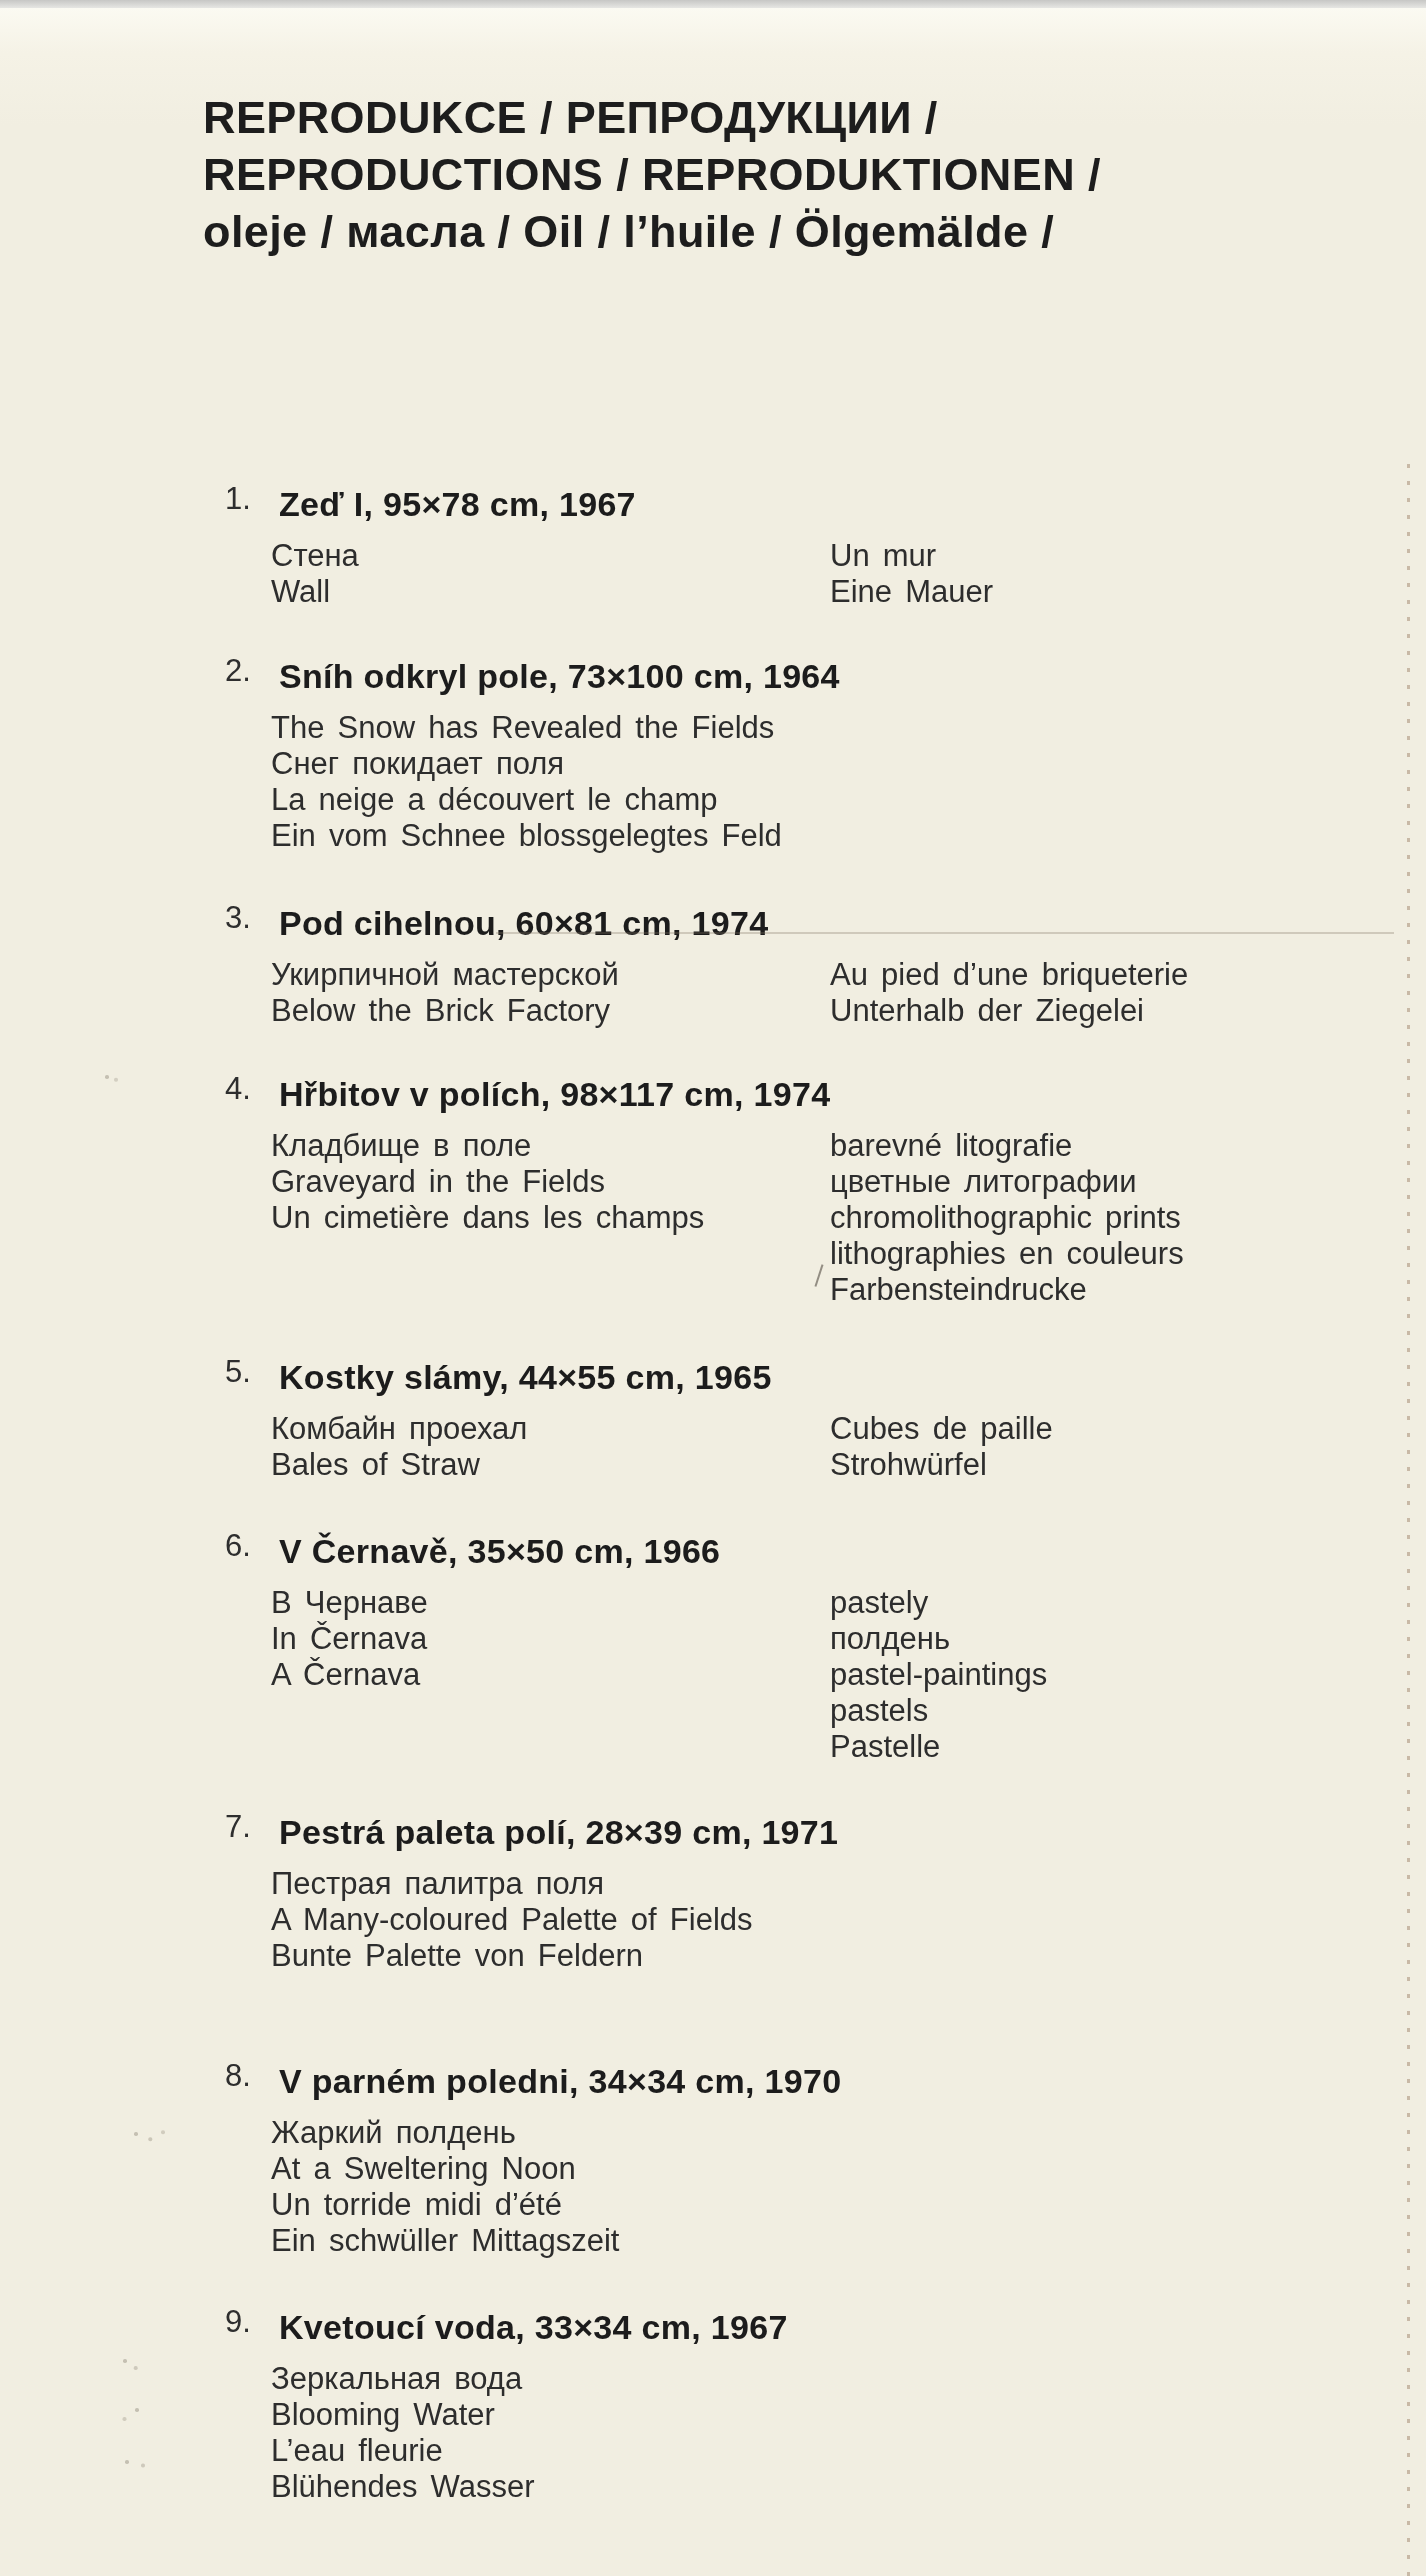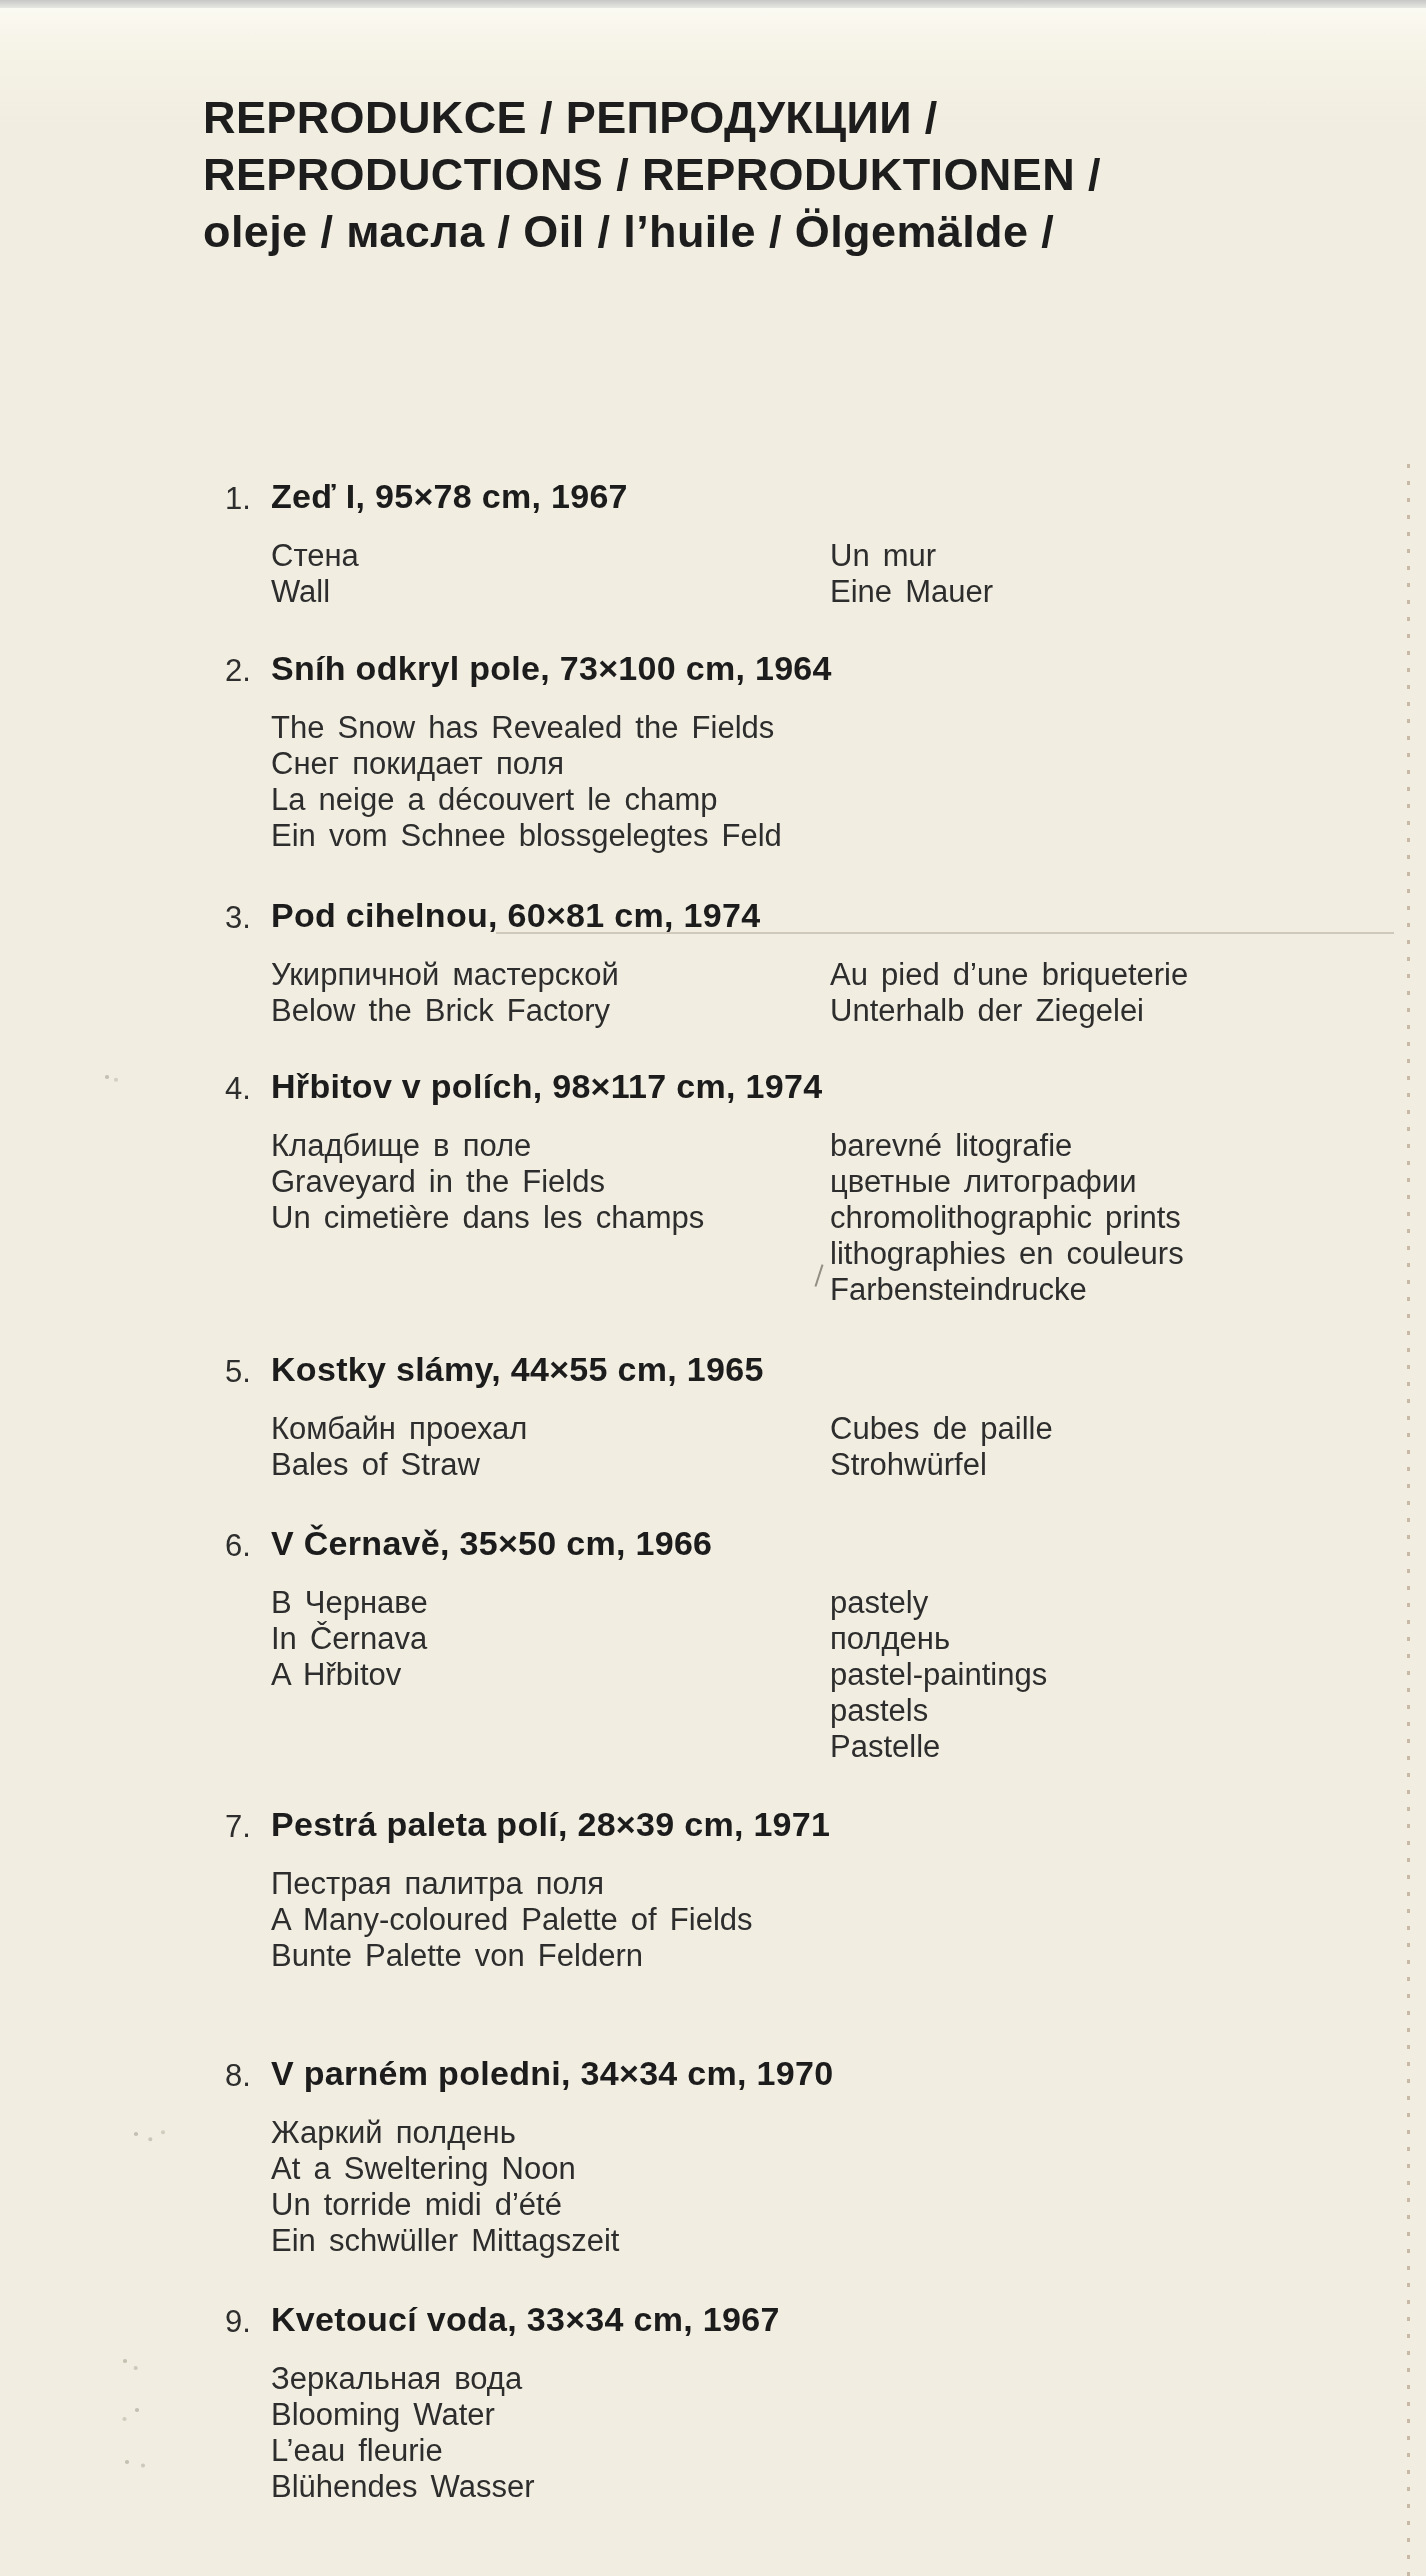--- a/index.html
+++ b/index.html
@@ -19,21 +19,21 @@
     position:absolute;left:203px;top:89px;
     font-weight:700;font-size:45px;line-height:57px;
     letter-spacing:0.4px;color:#1d1d1d;
   }
   .item{position:absolute;left:218px;width:1185px;}
   .num{
     position:absolute;left:7.1px;top:3.6px;
     font-size:31px;color:#2e2e2e;
   }
   .title{
-    position:absolute;left:53px;top:0;margin:0;
+    position:absolute;left:53px;top:0;margin:8px;
     font-size:34px;font-weight:700;letter-spacing:0.3px;color:#1c1c1c;
     white-space:nowrap;
   }
   .col{
     position:absolute;top:61px;
     font-size:31px;line-height:36px;color:#2d2d2d;
     word-spacing:4.5px;white-space:nowrap;
   }
   .col.left{left:53px;}
   .col.right{left:612px;}
@@ -135,21 +135,21 @@
           <div>Cubes de paille</div>
           <div>Strohwürfel</div>
         </div>
       </section>
       <section class="item" style="top: 1524px;">
         <div class="num">6.</div>
         <h2 class="title">V Černavě, 35×50 cm, 1966</h2>
         <div class="col left">
           <div>В Чернаве</div>
           <div>In Černava</div>
-          <div>A Hřbitov</div>
+          <div>A Černava</div>
         </div>
         <div class="col right">
           <div>pastely</div>
           <div>полдень</div>
           <div>pastel-paintings</div>
           <div>pastels</div>
           <div>Pastelle</div>
         </div>
       </section>
       <section class="item" style="top: 1805px;">

